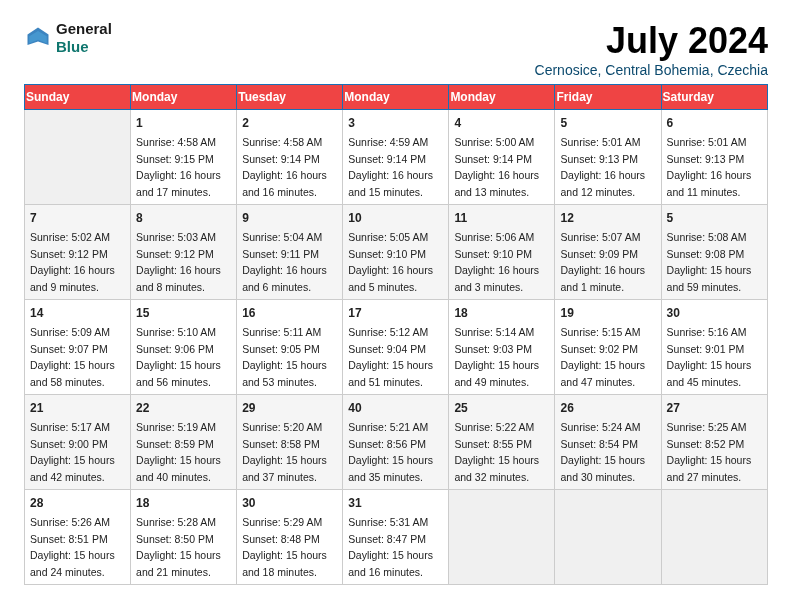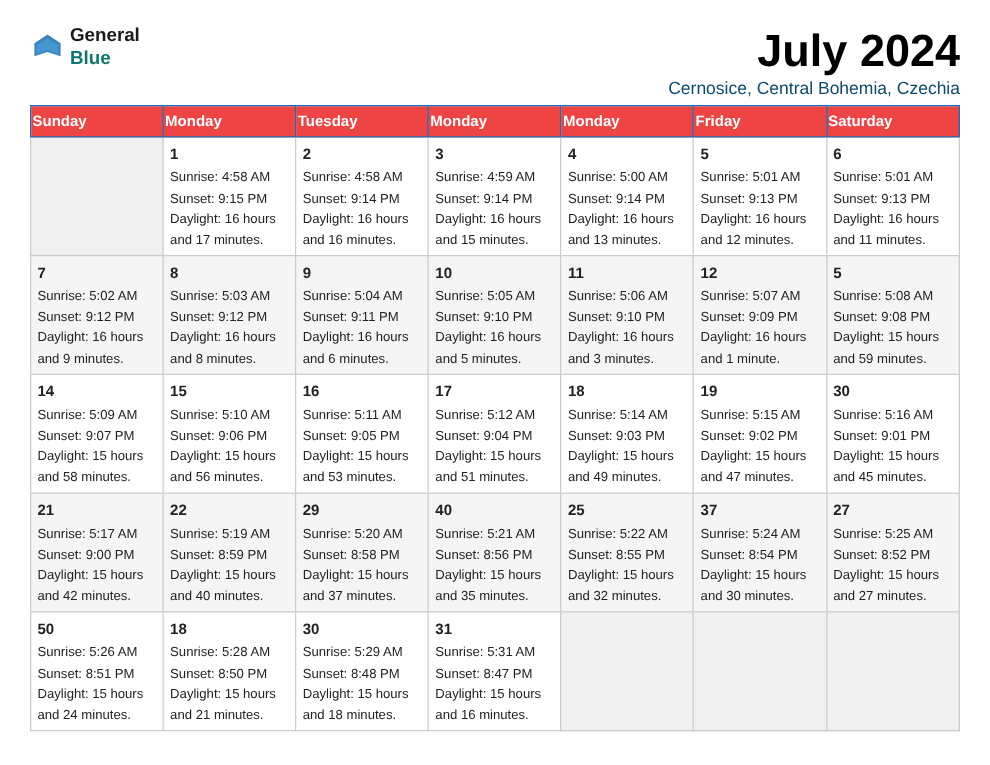--- a/index.html
+++ b/index.html
@@ -218,31 +218,31 @@
       </td>
         <td>
         <span class="day-num">40</span>
         <span class="day-info">Sunrise: 5:21 AM<br>Sunset: 8:56 PM<br>Daylight: 15 hours and 35 minutes.</span>
       </td>
         <td>
         <span class="day-num">25</span>
         <span class="day-info">Sunrise: 5:22 AM<br>Sunset: 8:55 PM<br>Daylight: 15 hours and 32 minutes.</span>
       </td>
         <td>
-        <span class="day-num">37</span>
+        <span class="day-num">26</span>
         <span class="day-info">Sunrise: 5:24 AM<br>Sunset: 8:54 PM<br>Daylight: 15 hours and 30 minutes.</span>
       </td>
         <td>
         <span class="day-num">27</span>
         <span class="day-info">Sunrise: 5:25 AM<br>Sunset: 8:52 PM<br>Daylight: 15 hours and 27 minutes.</span>
       </td>
       </tr>
       <tr>
         <td>
-        <span class="day-num">50</span>
+        <span class="day-num">28</span>
         <span class="day-info">Sunrise: 5:26 AM<br>Sunset: 8:51 PM<br>Daylight: 15 hours and 24 minutes.</span>
       </td>
         <td>
         <span class="day-num">18</span>
         <span class="day-info">Sunrise: 5:28 AM<br>Sunset: 8:50 PM<br>Daylight: 15 hours and 21 minutes.</span>
       </td>
         <td>
         <span class="day-num">30</span>
         <span class="day-info">Sunrise: 5:29 AM<br>Sunset: 8:48 PM<br>Daylight: 15 hours and 18 minutes.</span>
       </td>

